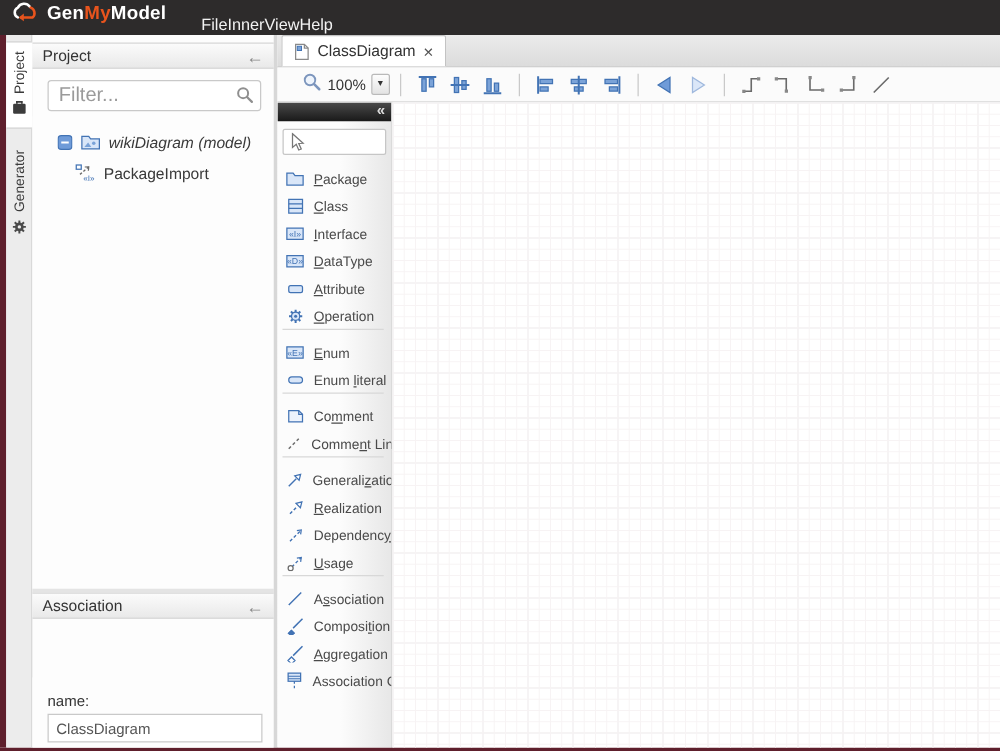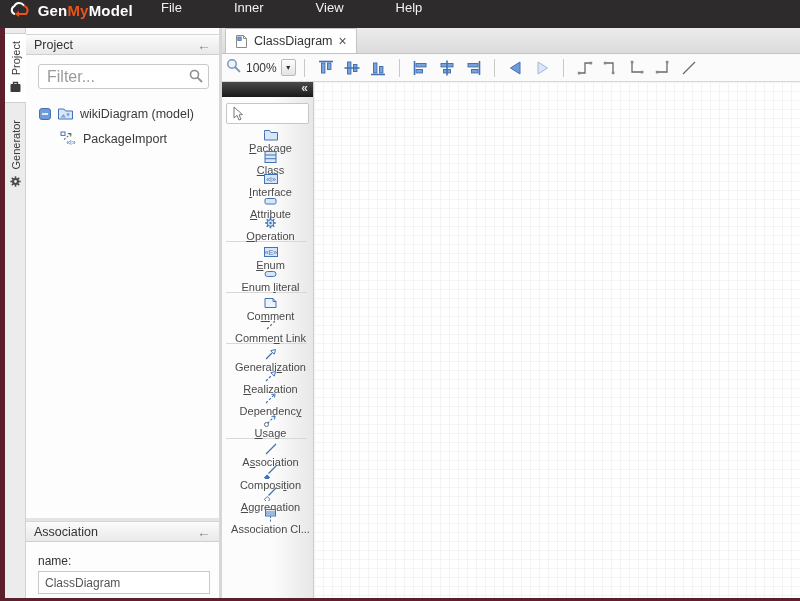--- a/index.html
+++ b/index.html
@@ -4,21 +4,21 @@
 <style>
   * { margin:0; padding:0; box-sizing:border-box; }
   html,body { width:800px; height:601px; overflow:hidden;
     font-family:"Liberation Sans", sans-serif; background:#fff; }
 
   
   .topbar { height:28px; background:#2d2b2b; display:flex; align-items:flex-start; }
   .logo { display:flex; align-items:center; gap:6px; margin-left:8px; width:125px; }
   .logo-text { font-size:15px; font-weight:bold; color:#fff; letter-spacing:.2px; }
   .logo-text .my { color:#e8541d; }
-  .menus { display:flex; gap:52px; margin-left:28px; }
+  .menus { display:flex; margin-left:28px;margin-top:12px; }
   .menu-item { color:#f2f2f2; font-size:13px; cursor:default; }
 
   
   .app { display:flex; height:570px; }
   .edge-left { width:5px; background:#5e1f2c; }
   .edge-bottom { height:3px; background:#5e1f2c; }
 
   
   .side-strip { width:21px; background:#ececec; border-right:1px solid #d2d2d2; padding-top:5px; }
   .side-tab { width:21px; display:flex; flex-direction:column; align-items:center;
@@ -38,58 +38,58 @@
   .collapse-arrow { color:#8a8a8a; font-size:14px; font-weight:bold; line-height:1; cursor:pointer; }
   .filter-wrap { position:relative; margin:9px 10px 4px 12px; }
   .filter-input { width:100%; height:25px; border:1px solid #c9c9c9; border-radius:3px;
     padding:0 26px 0 8px; font-size:16px; color:#555; background:#fff;
     font-family:"Liberation Sans",sans-serif; }
   .filter-input::placeholder { color:#9a9a9a; }
   .filter-mag { position:absolute; right:6px; top:5px; }
   .tree { flex:1; padding-top:8px; background:#fdfdfd; }
   .tree-row { height:25px; display:flex; align-items:center; gap:6px; font-size:12.5px; color:#3a3a3a; }
   .h-splitter { height:3px; background:#e4e4e4; cursor:row-resize; }
-  .props { padding:12px 9px 10px 12px; background:#fdfdfd; height:56px; }
+  .props { padding:12px 9px 10px 12px; background:#fdfdfd; height:56px;margin-top:47px; }
   .props-label { font-size:12px; color:#333; margin-bottom:3px; }
   .props-input { width:172px; height:23px; border:1px solid #c9c9c9; padding:0 6px;
     font-size:12px; color:#555; background:#fff; font-family:"Liberation Sans",sans-serif; }
   .v-splitter { width:3px; background:#d7d7d7; cursor:col-resize; }
 
   
   .main { flex:1; display:flex; flex-direction:column; min-width:0; }
   .tabbar { height:26px; background:linear-gradient(#ebebeb,#dcdcdc);
     border-bottom:1px solid #c3c3c3; display:flex; align-items:flex-end; }
   .tab { height:25px; background:#fff; border:1px solid #c3c3c3; border-bottom:none;
     display:flex; align-items:center; gap:6px; padding:0 9px; margin-left:3px;
     font-size:12.5px; color:#333; border-radius:2px 2px 0 0; }
   .tab-close { color:#555; font-size:14px; line-height:1; cursor:pointer; }
 
   .toolbar { height:28px; background:#fbfbfb; border-bottom:1px solid #d8d8d8;
-    display:flex; align-items:center; padding-left:4px; }
+    display:flex; align-items:center; padding-left:20px; }
   .zoom-level { font-size:12px; color:#333; margin:0 4px 0 5px; }
   .zoom-drop { width:15px; height:17px; background:linear-gradient(#fdfdfd,#e3e3e3);
     border:1px solid #b9b9b9; border-radius:2px; font-size:7px; color:#333;
     display:flex; align-items:center; justify-content:center; cursor:pointer; }
   .tsep { width:1px; height:18px; background:#c9c9c9; margin:0 8px; }
   .tbtn { width:22px; height:22px; display:flex; align-items:center; justify-content:center;
     margin:0 2px; cursor:pointer; border-radius:2px; }
 
   .content { flex:1; display:flex; min-height:0; }
 
   
   .palette { width:92px; background:linear-gradient(to right,#fcfcfc 55%,#e7e7e7);
     border-right:1px solid #cfcfcf; display:flex; flex-direction:column; overflow:hidden; }
   .palette-head { height:15px; background:linear-gradient(#4a4a4a,#191919);
     color:#ddd; text-align:right; padding:0 6px; font-size:12px; line-height:13px;
     font-weight:bold; letter-spacing:-1px; cursor:pointer; }
   .sel-tool { margin:6px 4px 4px 4px; height:21px; background:#fff;
     border:1px solid #c6c6c6; border-radius:2px; display:flex; align-items:center;
     padding-left:4px; cursor:pointer; }
-  .p-item { height:22px; display:flex; align-items:center; padding-left:6px;
-    font-size:11px; color:#4a4a4a; cursor:pointer; white-space:nowrap;flex-direction:column; }
+  .p-item { height:22px; display:flex; align-items:flex-end; gap:7px; padding-left:6px;
+    font-size:11px; color:#4a4a4a; cursor:pointer; white-space:nowrap; }
   .p-item .p-ico { width:16px; display:flex; justify-content:center; }
   .p-sep { height:1px; background:#d8d8d8; margin:3px 6px 3px 4px; }
 
   
   .canvas { flex:1; background-color:#fff;
     background-image:
       linear-gradient(#f7f3f4 1px, transparent 1px),
       linear-gradient(90deg, #f7f3f4 1px, transparent 1px),
       linear-gradient(#eaeaea 1px, transparent 1px),
       linear-gradient(90deg, #eaeaea 1px, transparent 1px);
@@ -151,21 +151,21 @@
     <div class="filter-wrap">
       <input class="filter-input" type="text" placeholder="Filter..." style="">
       <span class="filter-mag">
         <svg width="14" height="14" viewBox="0 0 14 14">
           <circle cx="5.5" cy="5.5" r="4" fill="none" stroke="#8f8f8f" stroke-width="1.6"></circle>
           <path d="M8.6 8.6 L12.5 12.5" stroke="#8f8f8f" stroke-width="1.8" stroke-linecap="round"></path>
         </svg>
       </span>
     </div>
     <div class="tree" id="tree">
-        <div class="tree-row" style="padding-left: 13px;">
+        <div class="tree-row" style="padding-left: 20px; font-style: italic;">
           <span style="display: flex;">
             <svg width="12" height="12" viewBox="0 0 12 12">
               <rect x="0.5" y="0.5" width="11" height="11" rx="2.5" fill="#6f9bd8" stroke="#4273b4"></rect>
               <path d="M3 6 h6" stroke="#fff" stroke-width="1.6"></path>
             </svg>
           </span>
           <span style="display: flex;">
             <svg width="17" height="14" viewBox="0 0 17 14">
               <path d="M1.5 4 V2 H7 L8.5 4 H15.5 V12 H1.5 Z" fill="#d9e6f8" stroke="#4273b4"></path>
               <path d="M3.5 10.5 L6.5 7 L9 10.5 Z" fill="#7ba3d8"></path>
@@ -342,20 +342,29 @@
               <span class="p-ico">
                 <svg width="16" height="14" viewBox="0 0 16 14">
                   <rect x="1.5" y="2.5" width="13" height="9" fill="#d9e6f8" stroke="#4273b4"></rect>
                   <text x="8" y="9.5" font-size="7" fill="#4273b4" text-anchor="middle" font-family="Liberation Sans">«I»</text>
                 </svg>
               </span>
               <span><u>I</u>nterface</span>
             </div>
             <div class="p-item">
               <span class="p-ico">
+                <svg width="16" height="14" viewBox="0 0 16 14">
+                  <rect x="1.5" y="2.5" width="13" height="9" fill="#d9e6f8" stroke="#4273b4"></rect>
+                  <text x="8" y="9.5" font-size="7" fill="#4273b4" text-anchor="middle" font-family="Liberation Sans">«D»</text>
+                </svg>
+              </span>
+              <span><u>D</u>ataType</span>
+            </div>
+            <div class="p-item">
+              <span class="p-ico">
                 <svg width="15" height="14" viewBox="0 0 15 14">
                   <rect x="2" y="4.5" width="11" height="5.5" rx="1.5" fill="#d9e6f8" stroke="#4273b4"></rect>
                 </svg>
               </span>
               <span><u>A</u>ttribute</span>
             </div>
             <div class="p-item">
               <span class="p-ico">
                 <svg width="15" height="14" viewBox="0 0 15 14">
                   <circle cx="7.5" cy="7" r="3" fill="#d9e6f8" stroke="#4273b4"></circle>

